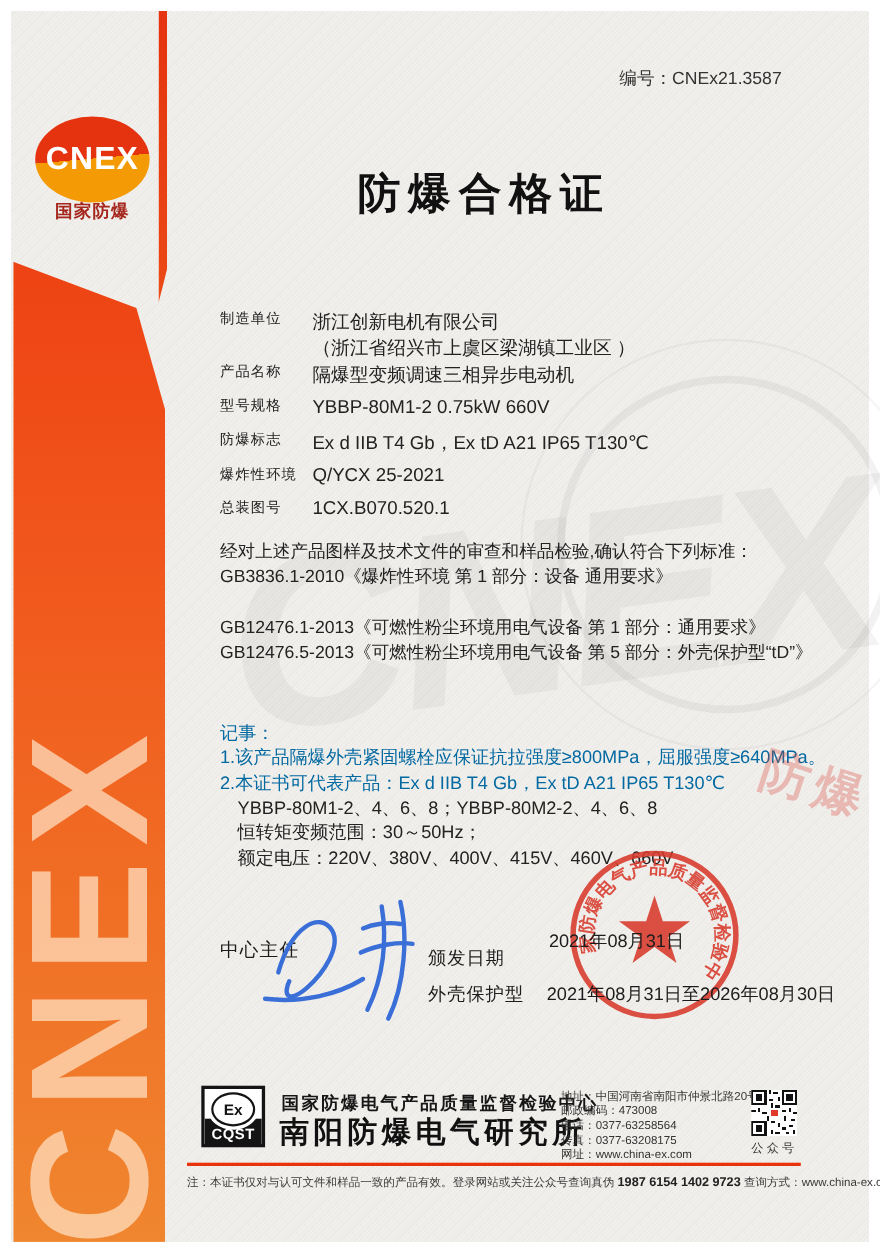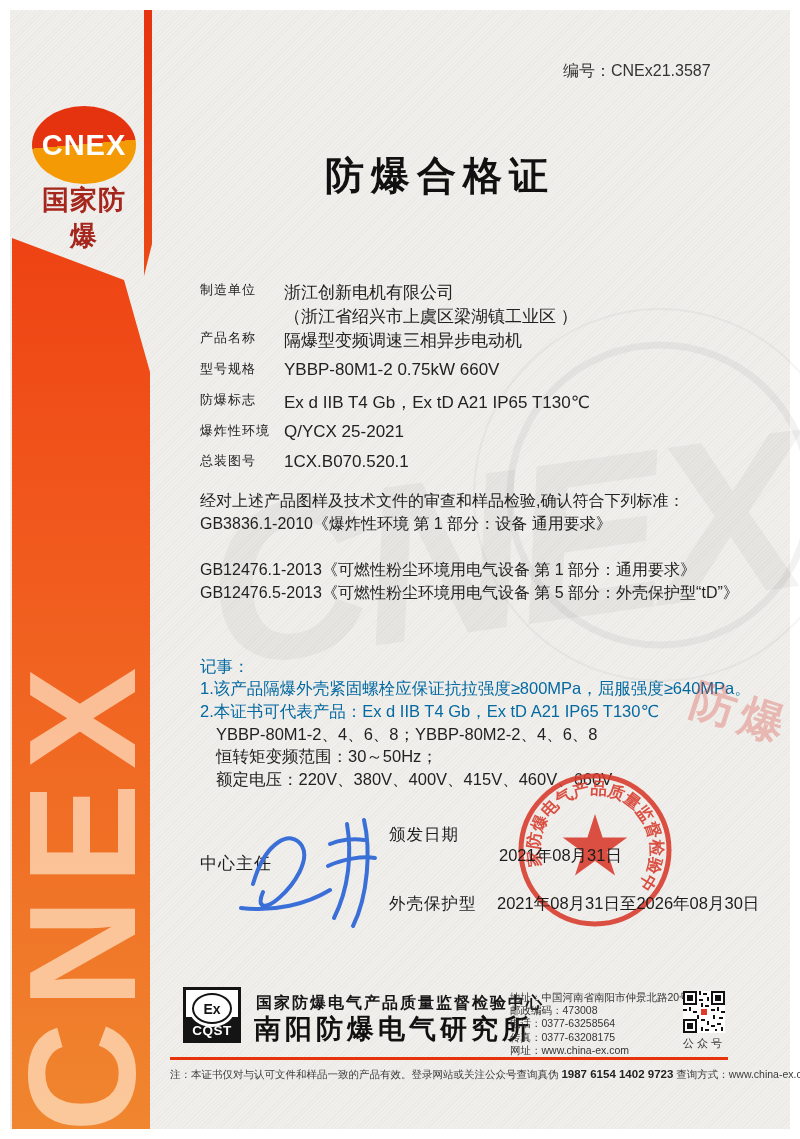--- a/index.html
+++ b/index.html
@@ -20,21 +20,21 @@
   .redline{position:absolute;left:144px;top:10px;width:8px;height:266px;
         background:linear-gradient(180deg,#e5330f,#eb4a16);
         clip-path:polygon(0 0,100% 0,100% 234px,0 100%);}
 
   
   .logo-oval{position:absolute;left:32px;top:106px;width:104px;height:78px;border-radius:50%;
         background:linear-gradient(175deg,#e6330f 0 49%,#f39a05 49% 100%);
         display:flex;align-items:center;justify-content:center;}
   .logo-oval span{color:#ffffff;font-weight:bold;font-size:29px;letter-spacing:1px;}
   .logo-sub{position:absolute;left:30px;top:182px;width:108px;text-align:center;
-        color:#a5261c;font-weight:bold;font-size:27px;letter-spacing:1px;}
+        color:#a5261c;font-weight:bold;font-size:16px;letter-spacing:1px;}
 
   
   .cert-no{left:563px;top:61px;font-size:16px;color:#333;}
   .title{left:160px;top:149px;width:560px;text-align:center;font-size:39px;font-weight:bold;
          letter-spacing:7px;color:#111;}
 
   
   .flabel{left:200px;font-size:13px;color:#222;letter-spacing:1px;}
   .fvalue{left:284px;font-size:17px;color:#222;}
 
@@ -144,21 +144,21 @@
   <svg class="abs" style="left:235px;top:812px;" width="170" height="120" viewBox="0 0 170 120">
     <g stroke="#3a6fd8" stroke-width="4" fill="none" stroke-linecap="round">
       <path d="M18,72 C30,30 56,16 67,34 C75,48 60,72 44,86 C30,98 21,96 28,80"></path>
       <path d="M6,96 C40,100 72,92 95,78"></path>
       <path d="M95,32 C104,28 118,26 129,28"></path>
       <path d="M112,12 C117,42 114,76 99,106"></path>
       <path d="M93,54 C108,47 127,44 140,46"></path>
       <path d="M129,8 C136,38 133,84 118,114"></path>
     </g>
   </svg>
-  <div class="abs date-label" style="top:824px;text-align:right;">颁发日期</div>
+  <div class="abs date-label" style="top:860px;text-align:right;">颁发日期</div>
   <div class="abs date-value" style="left:499px;top:845px;">2021年08月31日</div>
   <div class="abs date-label" style="top:893px;">外壳保护型</div>
   <div class="abs date-value" style="left:497px;top:893px;">2021年08月31日至2026年08月30日</div>
 
   <div class="cqst">
     <div class="cqst-band"></div>
     <div class="cqst-oval">Ex</div>
     <div class="cqst-text">CQST</div>
   </div>
   <div class="abs center-name">国家防爆电气产品质量监督检验中心</div>

